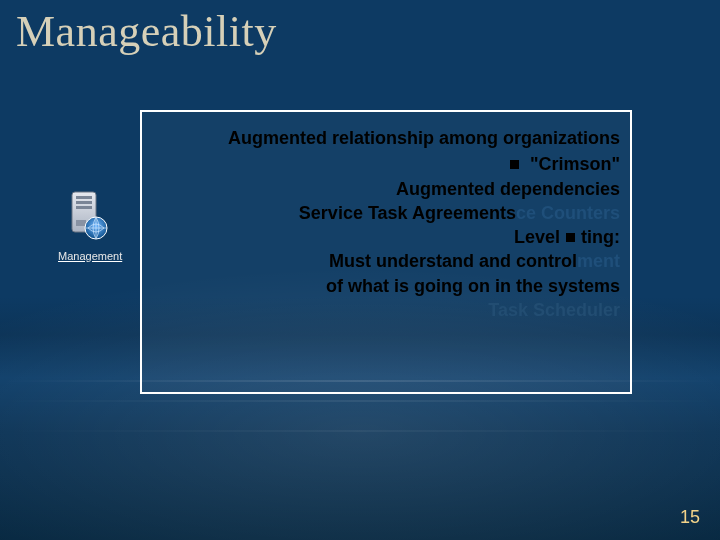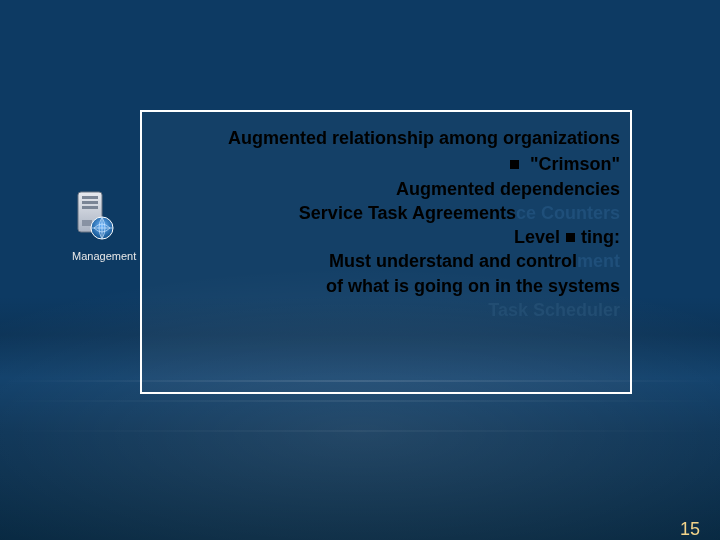--- a/index.html
+++ b/index.html
@@ -30,24 +30,25 @@
     top: 6px;
     left: 16px;
     font-family: "Times New Roman", Georgia, serif;
     font-size: 44px;
     font-weight: 400;
     color: #d6d0b8;
     letter-spacing: 0.5px;
   }
   .icon-wrap {
     position: absolute;
-    left: 72px;
+    left: 58px;
     top: 190px;
     width: 60px;
-    text-align: left;
+    text-align: center;
+    text-decoration: underline;
   }
   .server-icon {
     display: inline-block;
   }
   .icon-caption {
     font-size: 11px;
     color: #e8e8e8;
     margin-top: 4px;
   }
   .content-box {
@@ -85,41 +86,42 @@
     background: #000;
     margin: 0 6px;
     vertical-align: 1px;
   }
   .subline-group {
     margin-top: 2px;
   }
   .pagenum {
     position: absolute;
     right: 20px;
-    bottom: 0;
+    bottom: 12px;
     color: #f2d38a;
     font-size: 18px;
   }
   
   .wave {
     position: absolute;
     left: 0;
     width: 100%;
     height: 2px;
     background: linear-gradient(to right, rgba(255,255,255,0) 0%, rgba(255,255,255,0.12) 50%, rgba(255,255,255,0) 100%);
   }
   .wave.w1 { top: 380px; }
   .wave.w2 { top: 400px; opacity: 0.6; }
   .wave.w3 { top: 430px; opacity: 0.4; }
 </style>
 </head>
 <body>
 
 <div class="slide">
 
+  <div class="title">Manageability</div>
 
   <div class="icon-wrap">
     <span class="server-icon">
       <svg width="44" height="52" viewBox="0 0 44 52">
         <defs>
           <linearGradient id="g1" x1="0" y1="0" x2="0" y2="1">
             <stop offset="0" stop-color="#e6e9ef"></stop>
             <stop offset="1" stop-color="#aab3c2"></stop>
           </linearGradient>
           <radialGradient id="g2" cx="0.5" cy="0.4" r="0.6">

